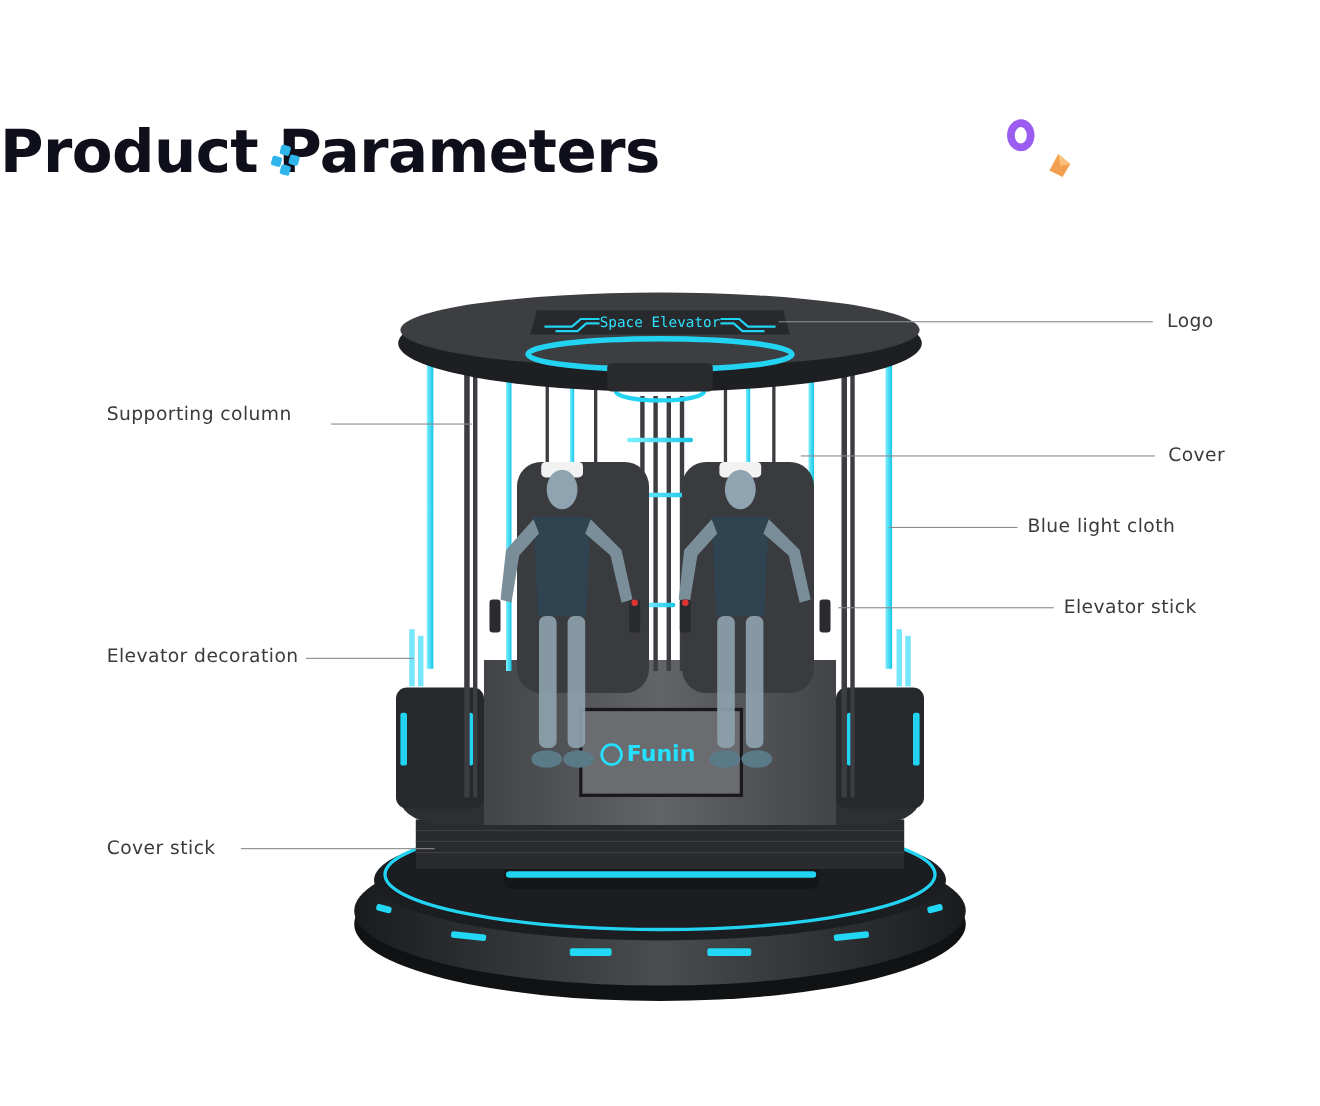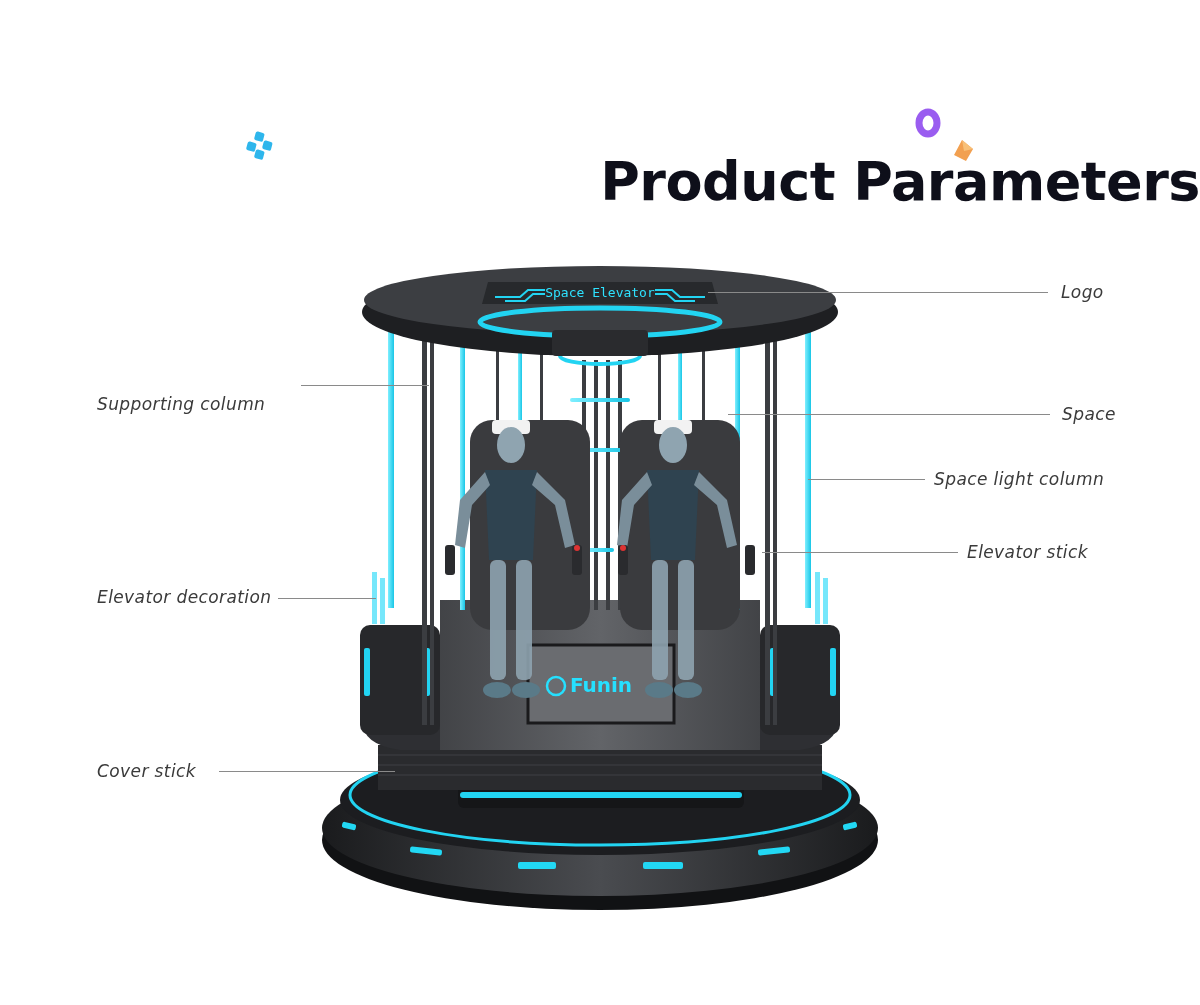--- a/index.html
+++ b/index.html
@@ -1,23 +1,23 @@
 <!DOCTYPE html>
 <html><head>
 <meta charset="utf-8">
 <style>
   html, body { margin: 0; padding: 0; background: #ffffff; }
   body { width: 1200px; height: 1005px; position: relative; overflow: hidden;
          font-family: "DejaVu Sans", "Liberation Sans", sans-serif; color: #333; }
-  .title { position: absolute; left: 0; right: 0; top: 98px; text-align: right;
+  .title { position: absolute; left: 0; right: 0; top: 98px; text-align: left;
            font-family: "DejaVu Sans", sans-serif; font-weight: bold; font-size: 54px;
-           color: #0e0f1a; letter-spacing: -0.5px; line-height: 80px; margin-top: 44px; }
+           color: #0e0f1a; letter-spacing: -0.5px; line-height: 80px; }
   .deco { position: absolute; }
   .label { position: absolute; font-size: 17px; color: #3a3a3a; letter-spacing: 0.4px;
-           line-height: 22px; white-space: nowrap; font-weight: 500; font-style: italic; }
+           line-height: 22px; white-space: nowrap; font-weight: 500; }
   .leader { position: absolute; height: 1px; background: #8a8a8a; }
   svg.machine { position: absolute; left: 300px; top: 255px; }
 </style>
 </head>
 <body>
 
 <div class="title">Product Parameters</div>
 
 <svg class="deco" style="left:243px;top:130px" width="32" height="32" viewBox="0 0 32 32">
   <g fill="#2eb6ec">
@@ -176,32 +176,32 @@
     <g stroke="#22d4f2" stroke-width="2" fill="none">
       <path d="M495 297 L520 297 L528 290 L545 290"></path>
       <path d="M505 301 L525 301 L533 294 L545 294"></path>
       <path d="M705 297 L680 297 L672 290 L655 290"></path>
       <path d="M695 301 L675 301 L667 294 L655 294"></path>
     </g>
     <text x="600" y="297" text-anchor="middle" font-family="DejaVu Sans Mono, monospace" font-size="13" fill="#2ee2ff">Space Elevator</text>
   </g>
 </svg>
 
-<div class="label" style="left:97px;top:393px">Supporting column</div>
+<div class="label" style="left:97px;top:366px">Supporting column</div>
 <div class="leader" style="left:301px;top:385px;width:128px"></div>
 
 <div class="label" style="left:97px;top:586px">Elevator decoration</div>
 <div class="leader" style="left:278px;top:598px;width:98px"></div>
 
 <div class="label" style="left:97px;top:760px">Cover stick</div>
 <div class="leader" style="left:219px;top:771px;width:176px"></div>
 
 <div class="label" style="left:1061px;top:281px">Logo</div>
 <div class="leader" style="left:708px;top:292px;width:340px"></div>
 
-<div class="label" style="left:1062px;top:403px">Space</div>
+<div class="label" style="left:1062px;top:403px">Cover</div>
 <div class="leader" style="left:728px;top:414px;width:322px"></div>
 
-<div class="label" style="left:934px;top:468px">Space light column</div>
+<div class="label" style="left:934px;top:468px">Blue light cloth</div>
 <div class="leader" style="left:808px;top:479px;width:117px"></div>
 
 <div class="label" style="left:967px;top:541px">Elevator stick</div>
 <div class="leader" style="left:762px;top:552px;width:196px"></div>
 
 </body></html>

